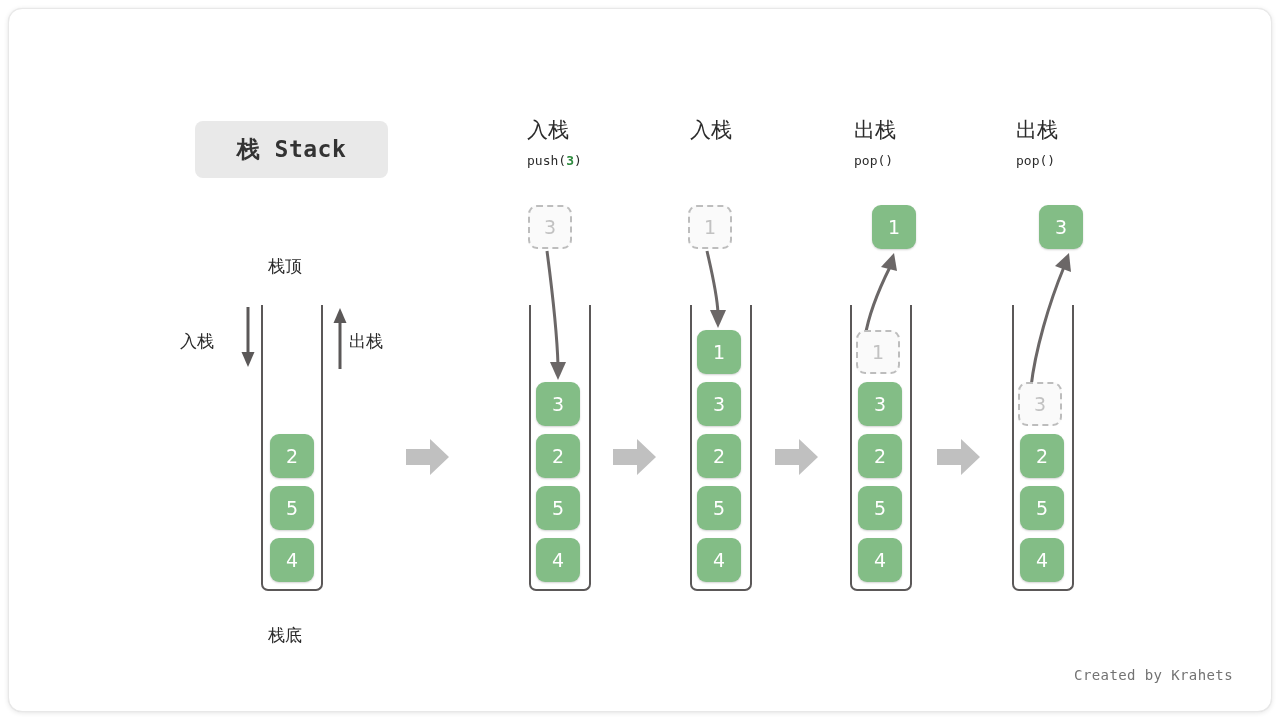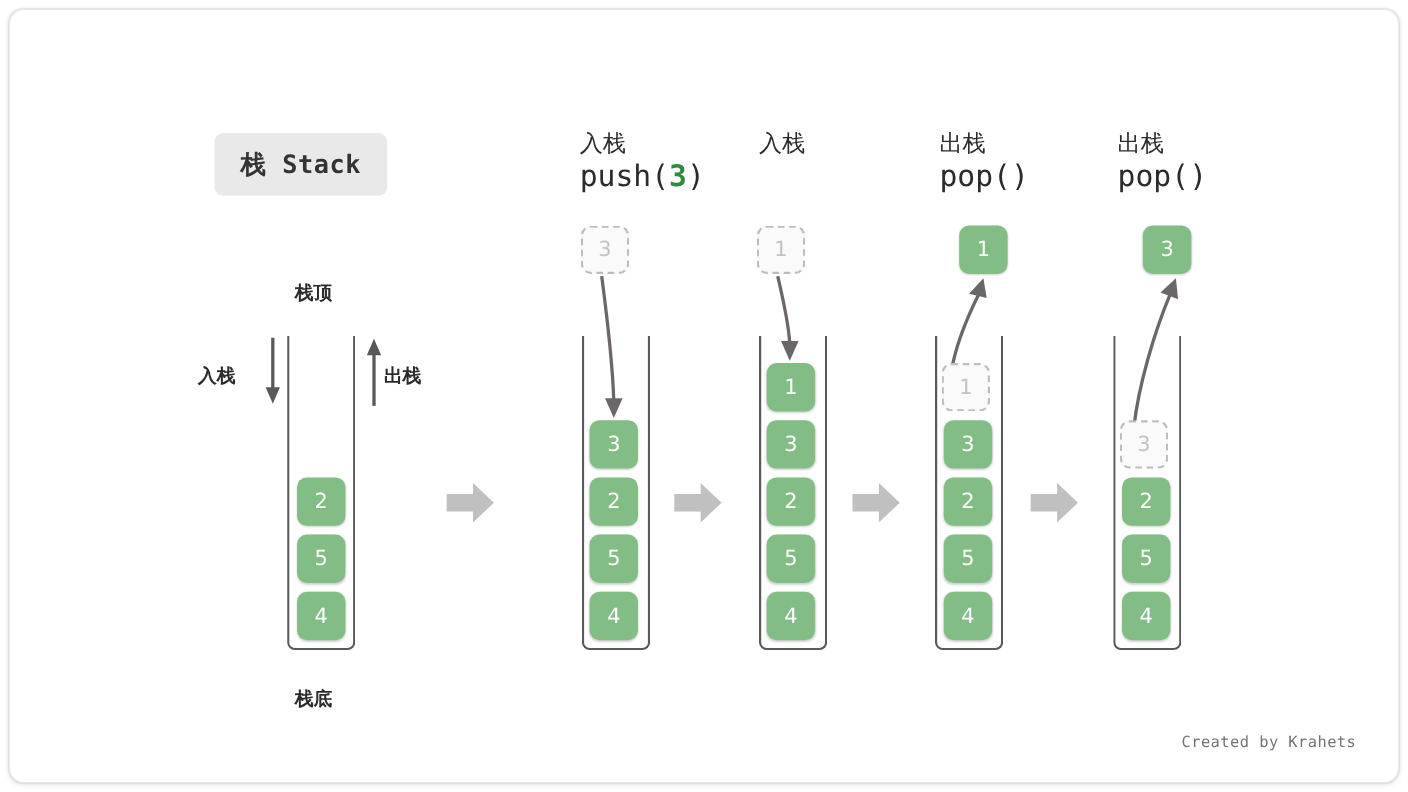--- a/index.html
+++ b/index.html
@@ -27,61 +27,61 @@
     box-sizing: border-box;
     overflow: hidden;
   }
 
   .abs { position: absolute; }
 
   
   #title-chip {
     left: 186px;
     top: 112px;
-    width: 157px;
+    width: 193px;
     height: 57px;
     background: #e9e9e9;
     border-radius: 8px;
     display: flex;
     align-items: center;
     justify-content: center;
   }
   #title-chip .title-text {
     font-family: "DejaVu Sans Mono", monospace;
     font-size: 23px;
     font-weight: bold;
     color: #333333;
     letter-spacing: 0.5px;
     white-space: nowrap;
   }
 
   
   .cn-label {
     font-family: "DejaVu Sans", sans-serif;
     font-size: 17px;
-    font-weight: bold;
+    font-weight: normal;
     color: #2b2b2b;
     white-space: nowrap;
   }
 
   
   .col-head {
     width: 160px;
     text-align: left;
   }
   .col-head .cn {
     font-family: "DejaVu Sans", sans-serif;
     font-size: 21px;
     color: #2b2b2b;
     line-height: 30px;
     white-space: nowrap;
   }
   .col-head .code {
     font-family: "DejaVu Sans Mono", monospace;
-    font-size: 27px;
+    font-size: 13px;
     color: #2b2b2b;
     line-height: 32px;
     white-space: nowrap;
   }
   .col-head .code .arg {
     color: #2f8a3f;
     font-weight: bold;
   }
   .stack-u {
     position: absolute;

